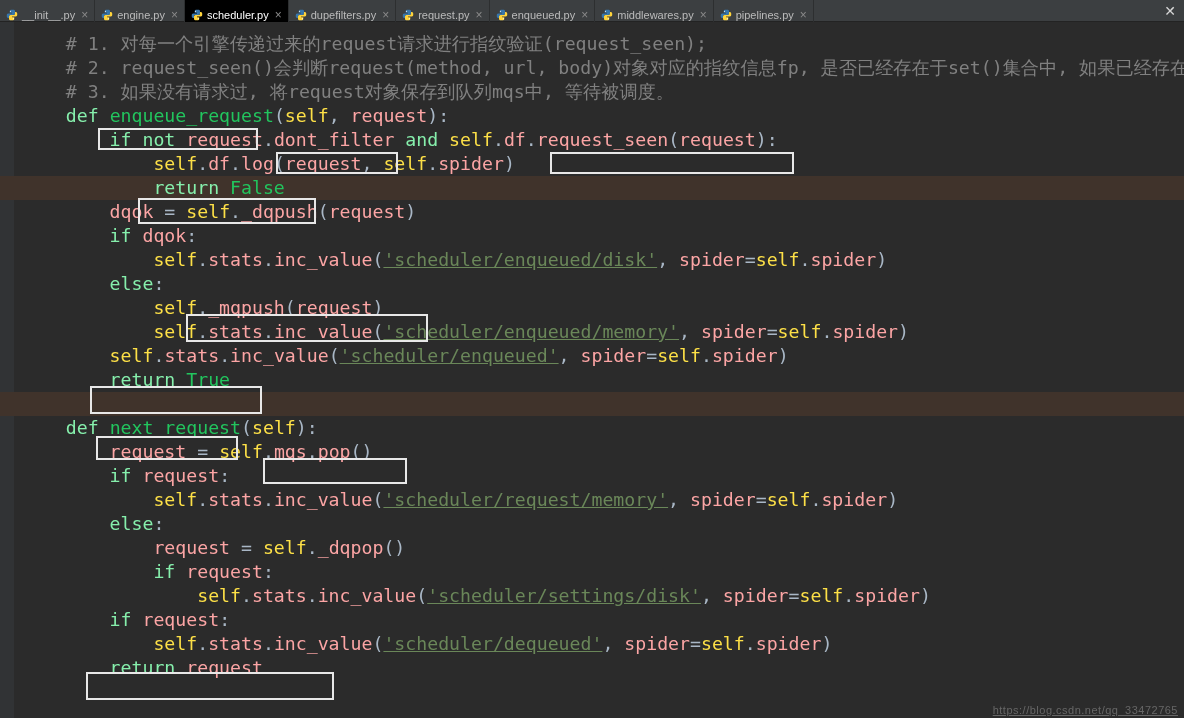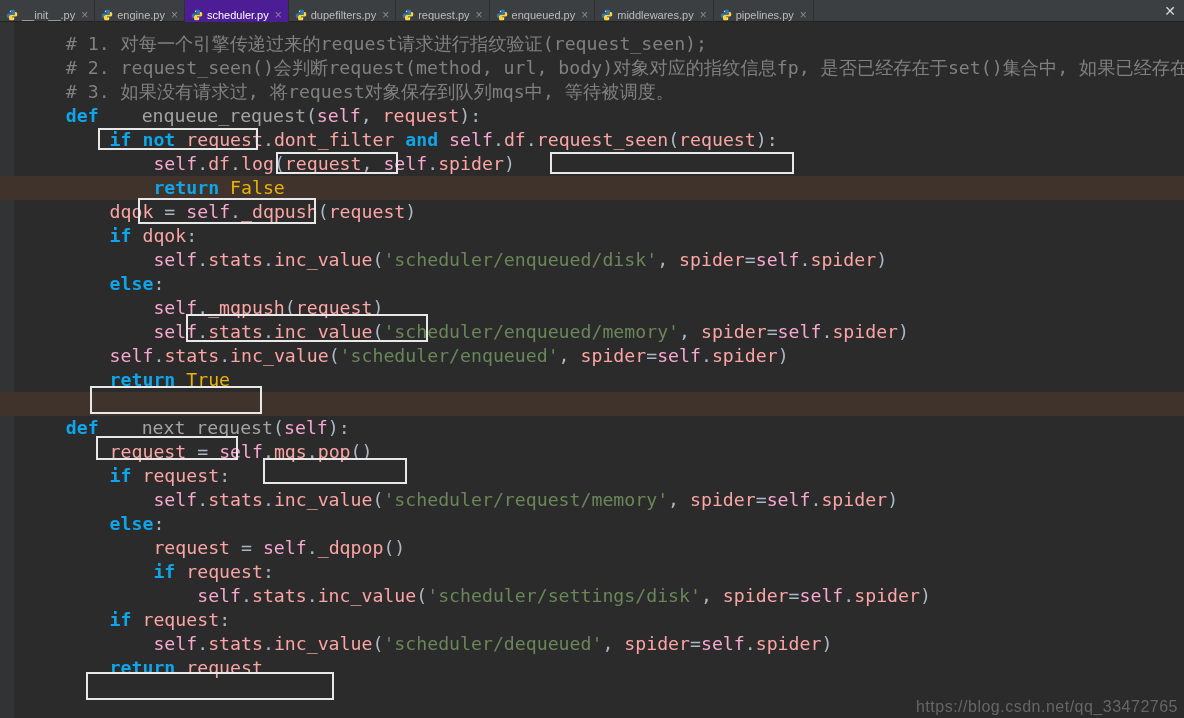--- a/index.html
+++ b/index.html
@@ -1,38 +1,38 @@
 <!DOCTYPE html>
 <html><head>
 <meta charset="utf-8">
 <style>
   * { margin:0; padding:0; box-sizing:border-box; }
   html,body { width:1184px; height:718px; background:#2b2b2b; font-family:"Consolas","Menlo",monospace; overflow:hidden; }
   .tabbar { display:flex; align-items:center; height:22px; background:#3c3f41; border-bottom:1px solid #232323; font-family:"Segoe UI",Arial,sans-serif; font-size:11px; }
   .tab { display:flex; align-items:center; height:22px; padding:8px 6px 0 6px; color:#bbbbbb; border-right:1px solid #2d2f30; cursor:pointer; gap:4px; }
-  .tab.active { background:#4c1d95; color:#ffffff; }
+  .tab.active { background:#000000; color:#ffffff; }
   .tab .close { color:#8a8a8a; font-size:12px; line-height:1; margin-left:2px; }
   .pyicon { display:inline-block; width:12px; height:12px; }
   .pyicon svg { width:12px; height:12px; display:block; }
   .bigclose { margin-left:auto; color:#d8d8d8; padding:0 8px; font-size:14px; cursor:pointer; }
   .editor { position:relative; padding:10px 0 0 8px; width:1184px; height:696px; }
   .gutter { position:absolute; left:0; top:0; bottom:0; width:14px; background:#313335; }
   pre.code { position:relative; margin-left:14px; font-size:18.2px; line-height:24px; color:#a9b7c6; white-space:pre; letter-spacing:0; }
-  .kw { color:#0ea5e9;font-weight:bold; }
-  .fn { color:#a3a3a3;margin-left:32px; }
-  .self { color:#f9a8d4; }
-  .str { color:#6a8759; }
+  .kw { color:#86efac; }
+  .fn { color:#22c55e; }
+  .self { color:#fde047; }
+  .str { color:#6a8759;text-decoration:underline; }
   .cmt { color:#808080; }
   .param { color:#fca5a5; }
-  .bool { color:#eab308; }
+  .bool { color:#22c55e; }
   .op { color:#a9b7c6; }
   .hlrow { position:absolute; left:0; width:1184px; height:24px; background:#40332b; z-index:0; }
   .boxes { position:absolute; left:0; top:0; pointer-events:none; }
   .box { position:absolute; border:2px solid #e8e8e8; }
-  .watermark { position:absolute; right:6px; bottom:2px; color:#666; font-family:Arial,sans-serif; font-size:16px; letter-spacing:0.5px; }
+  .watermark { position:absolute; right:6px; bottom:2px; color:#666; font-family:Arial,sans-serif; font-size:11px; letter-spacing:0.5px;text-decoration:underline; }
 </style>
 </head>
 <body>
 
 <div class="tabbar">
   <div class="tab">
       <span class="pyicon">
         <svg viewBox="0 0 16 16">
           <path fill="#3776ab" d="M8 1c-2 0-3 .5-3 2v2h3v1H3c-1.5 0-2 1-2 3s.5 3 2 3h1v-2c0-1.5 1-2 2-2h4c1 0 2-1 2-2V3c0-1.5-1-2-3-2H8z"></path>
           <circle cx="6" cy="3" r=".8" fill="#fff"></circle>

